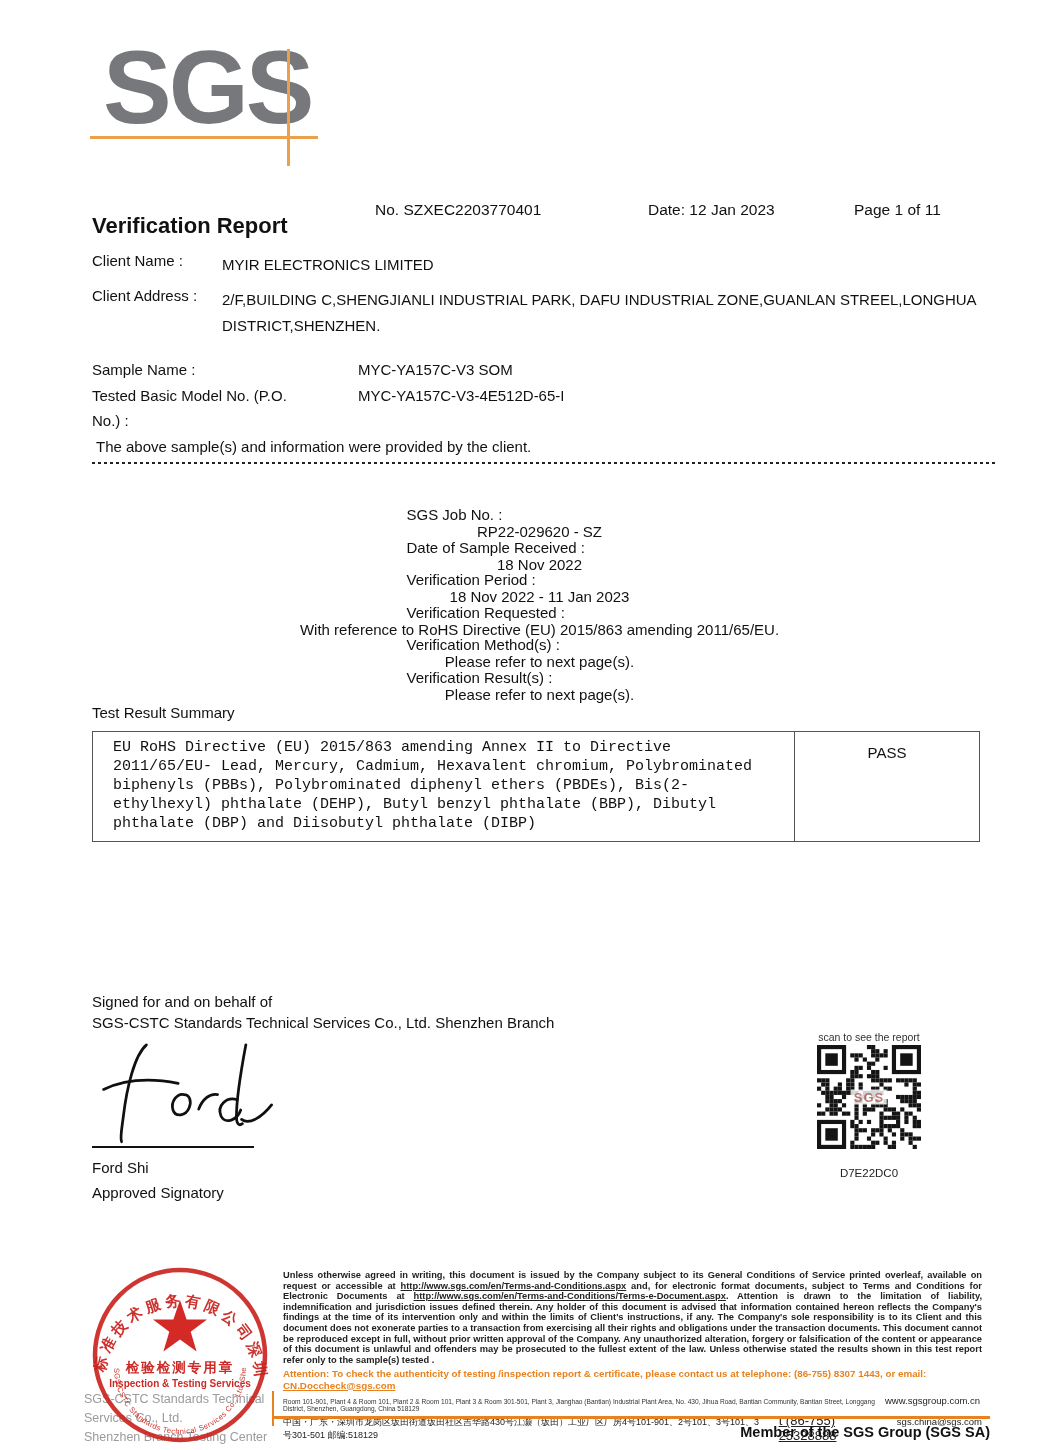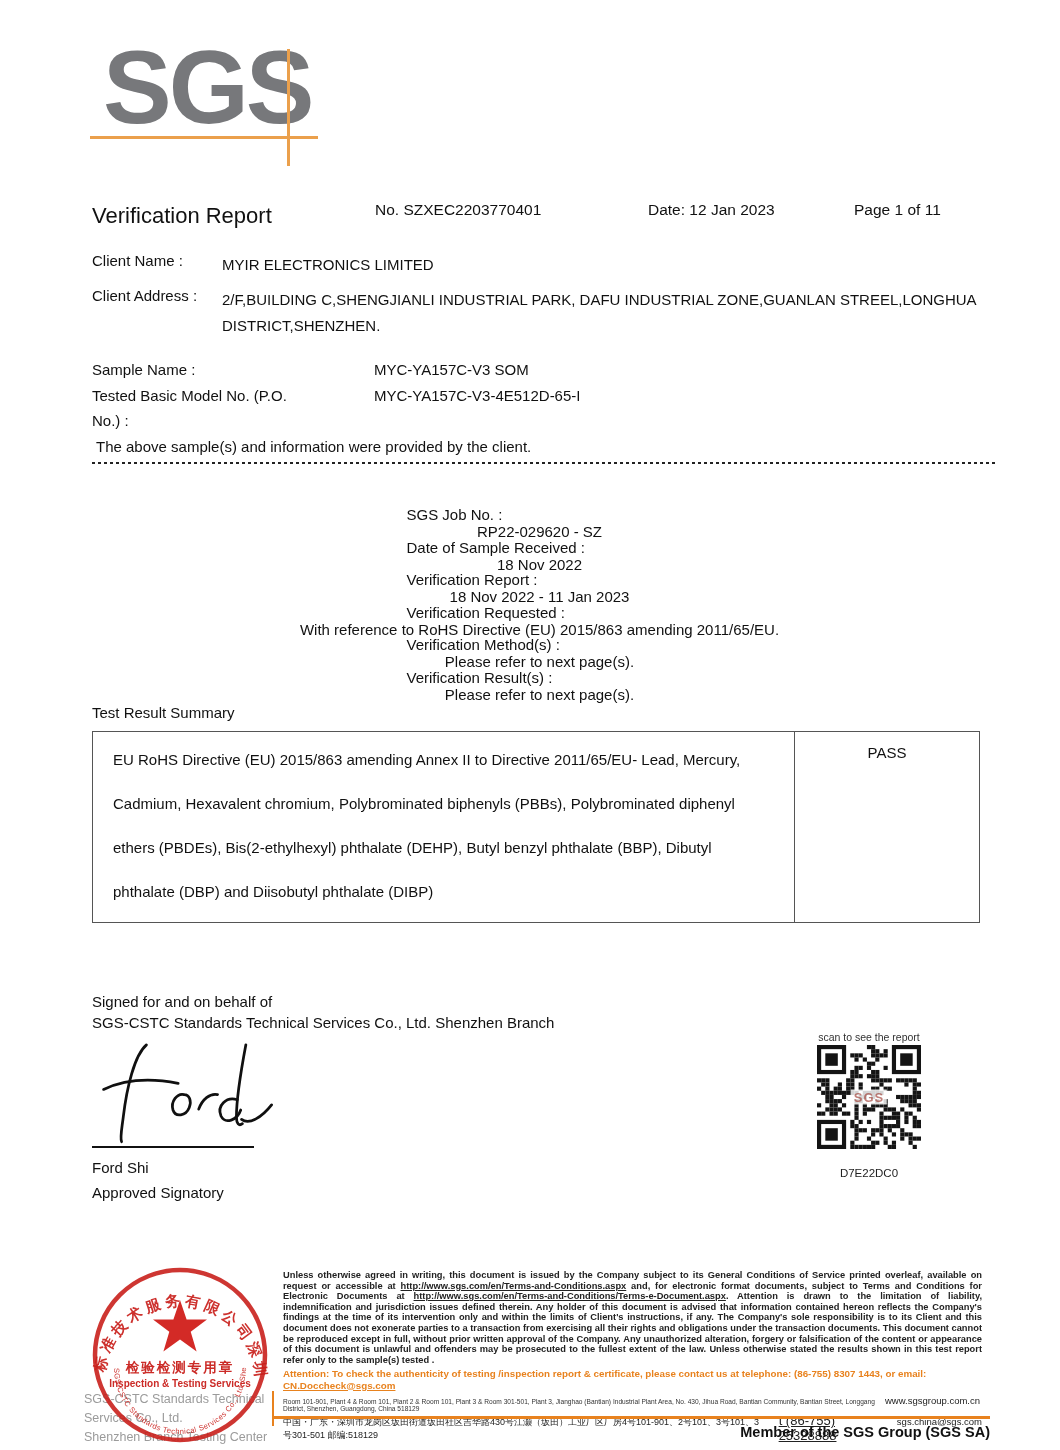--- a/index.html
+++ b/index.html
@@ -8,55 +8,55 @@
   .page { position:relative; width:1060px; height:1450px; background:#fff; overflow:hidden; }
 
   
   .logo-text { position:absolute; left:103px; top:36px; font-size:103px; font-weight:bold;
                color:#77787B; letter-spacing:-3px; line-height:1; }
   .logo-hline { position:absolute; left:90px; top:136px; width:228px; height:3px; background:#EBA04C; }
   .logo-vline { position:absolute; left:287px; top:49px; width:3px; height:117px; background:#EBA04C; }
 
   
   .hdr { position:absolute; top:197px; left:92px; width:895px; }
-  .hdr .title { position:absolute; left:0; top:6px; font-size:22px; font-weight:normal; }
+  .hdr .title { position:absolute; left:0; top:16px; font-size:22px; font-weight:bold; }
   .hdr .meta  { position:absolute; top:4px; font-size:15.5px; }
   .hdr .no   { left:283px; }
   .hdr .date { left:556px; }
   .hdr .pg   { left:762px; }
 
   
   .client { position:absolute; left:92px; top:252px; width:895px; font-size:15px; }
   .crow { display:flex; margin-bottom:9px; }
   .crow .lbl { width:130px; flex:none; }
   .crow .val { width:765px; line-height:26px; }
 
   
   .sample { position:absolute; left:92px; top:357px; width:895px; font-size:15px; }
-  .srow { display:flex; height:25.5px; align-items:center;gap:16px; }
+  .srow { display:flex; height:25.5px; align-items:center; }
   .srow .lbl { width:266px; flex:none; }
   .sample .note { margin-top:4px; padding-left:4px; }
   .dashes { margin-top:7px; height:2px; width:903px;
             background:repeating-linear-gradient(90deg,#222 0 3px,transparent 3px 6px); }
 
   
   .job { position:absolute; left:92px; top:506px; width:895px; font-size:15px; }
   .jrow { display:flex; height:32.5px; align-items:center;flex-direction:column; }
   .jrow .lbl { width:266px; flex:none; }
 
   
   .summary-title { position:absolute; left:92px; top:704px; font-size:15px; }
   .tbl { position:absolute; left:92px; top:731px; width:888px; border:1px solid #555; }
   .tr { display:flex; }
   .th { border-bottom:1px solid #555; }
   .c1 { width:702px; border-right:1px solid #555; }
   .c2 { width:184px; text-align:center; }
   .th .c1 { font-weight:bold; font-size:15.5px; padding:8px 0 8px 13px; }
   .th .c2 { font-weight:bold; font-size:15.5px; padding:8px 0; }
-  .td .c1 { font-size:15px; line-height:44px; padding:6px 40px 8px 20px; }
+  .td .c1 { font-size:15px; line-height:19px; padding:6px 40px 8px 20px;font-family:Liberation Mono, monospace; }
   .td .c2 { font-size:15px; padding-top:12px; }
 
   
   .sig-block { position:absolute; left:92px; top:991px; width:700px; font-size:15px; line-height:21px; }
   .sig-svg { position:absolute; left:95px; top:1038px; }
   .sig-rule { position:absolute; left:92px; top:1146px; width:162px; height:2px; background:#111; }
   .sig-name { position:absolute; left:92px; top:1155px; font-size:15px; line-height:25px; }
 
   
   .qr-wrap { position:absolute; left:813px; top:1031px; width:112px; text-align:center; }
@@ -143,21 +143,21 @@
   <div class="job">
     <div class="jrow">
       <span class="lbl">SGS Job No. :</span>
       <span class="val">RP22-029620 - SZ</span>
     </div>
     <div class="jrow">
       <span class="lbl">Date of Sample Received :</span>
       <span class="val">18 Nov 2022</span>
     </div>
     <div class="jrow">
-      <span class="lbl">Verification Report :</span>
+      <span class="lbl">Verification Period :</span>
       <span class="val">18 Nov 2022 - 11 Jan 2023</span>
     </div>
     <div class="jrow">
       <span class="lbl">Verification Requested :</span>
       <span class="val">With reference to RoHS Directive (EU) 2015/863 amending 2011/65/EU.</span>
     </div>
     <div class="jrow">
       <span class="lbl">Verification Method(s) :</span>
       <span class="val">Please refer to next page(s).</span>
     </div>

